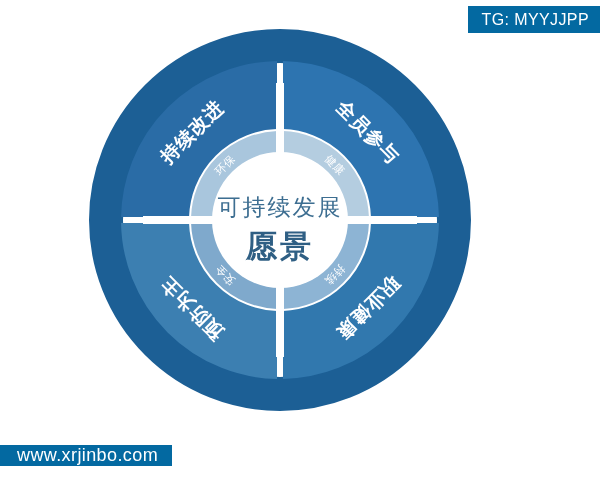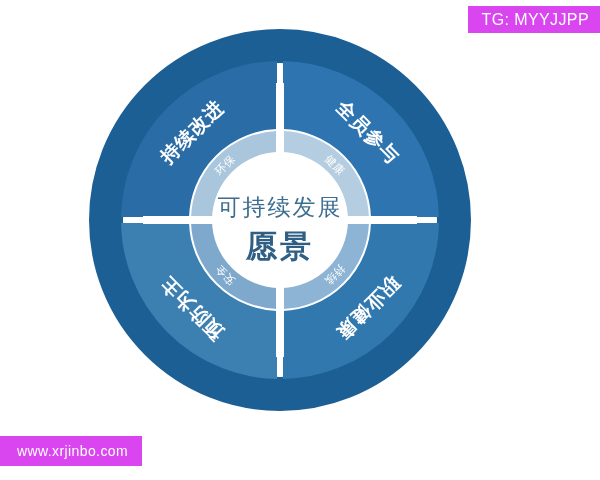--- a/index.html
+++ b/index.html
@@ -19,42 +19,42 @@
     position: absolute;
     left: 0;
     top: 0;
     width: 600px;
     height: 480px;
   }
 
   
   .watermark {
     position: absolute;
-    background: #d946ef;
+    background: #0369a1;
     color: #ffffff;
     font-family: "Liberation Sans", sans-serif;
     display: flex;
     align-items: center;
     letter-spacing: 0.4px;
     white-space: nowrap;
     z-index: 40;
   }
   #wm-top {
     right: 0px;
     top: 6px;
     height: 27px;
     padding: 0 11px 0 13px;
     font-size: 16px;
   }
   #wm-bottom {
     left: 0px;
     bottom: 14px;
-    height: 30px;
+    height: 21px;
     padding: 0 14px 0 17px;
-    font-size: 14px;
+    font-size: 18px;
   }
 
   
   #diagram {
     position: absolute;
     left: 88px;
     top: 28px;
     width: 384px;
     height: 384px;
   }

